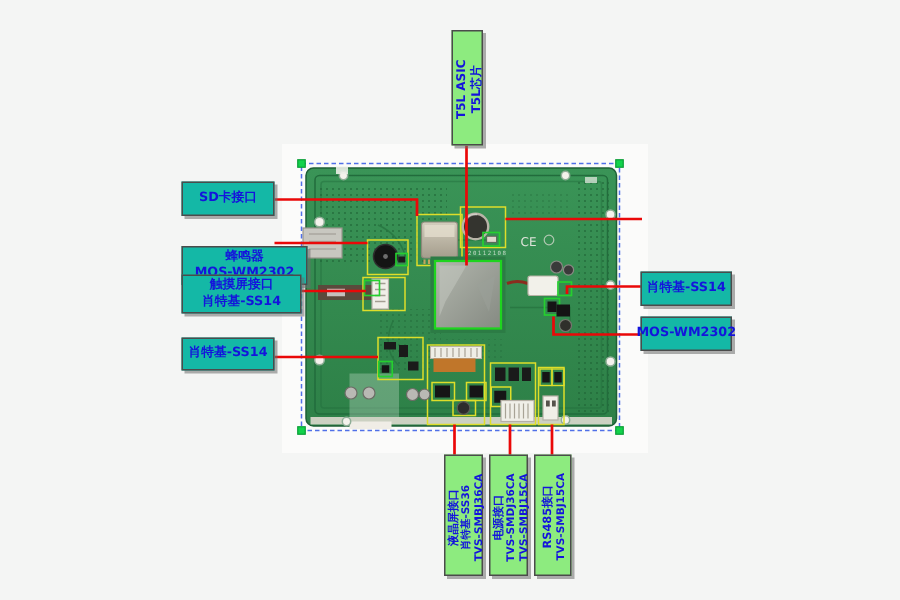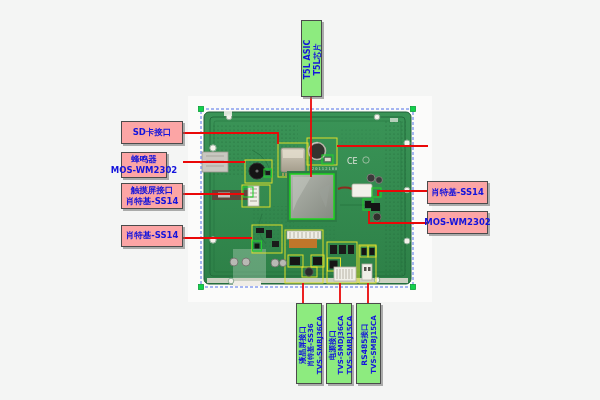--- a/index.html
+++ b/index.html
@@ -1,21 +1,21 @@
 <!DOCTYPE html>
 <html><head>
 <meta charset="utf-8">
 <style>
   html,body { margin:0; padding:0; background:#f4f5f4; }
   .stage { position:relative; width:600px; height:400px; background:#f4f5f4;
            font-family:"DejaVu Sans", sans-serif; overflow:hidden; }
   svg.fig { position:absolute; left:0; top:0; }
 
   .lbl { position:absolute; box-sizing:border-box;
-         background:#fca5a5; border:1px solid #4b4b4b;
+         background:#14b8a6; border:1px solid #4b4b4b;
          box-shadow:2px 2px 0 rgba(110,110,110,.55);
          color:#1414dc; font-weight:700;
          display:flex; flex-direction:column; align-items:center; justify-content:center;
          font-size:8.5px; line-height:1.3; }
   .lbl span { display:block; white-space:nowrap; }
   .lbl .xs { font-size:6.6px; letter-spacing:-0.3px; }
 
   .vlbl { position:absolute; box-sizing:border-box;
           background:#8deb7f; border:1px solid #4b4b4b;
           box-shadow:2px 2px 0 rgba(110,110,110,.55); }
@@ -218,25 +218,25 @@
   <div class="vlbl tlbl" style="left:301px; top:20px; width:21px; height:77px;">
     <div class="vin" style="width:77px; height:21px; left:-28px; top:28px;">
       <span>T5L ASIC</span>
       <span>T5L芯片</span>
     </div>
   </div>
 
   <div class="lbl" style="left:121px; top:121px; width:62px; height:23px;">
     <span>SD卡接口</span>
   </div>
-  <div class="lbl" style="left:121px; top:152px; width:46px; height:26px;">
+  <div class="lbl" style="left:121px; top:164px; width:84px; height:26px;">
     <span>蜂鸣器</span>
     <span>MOS-WM2302</span>
   </div>
-  <div class="lbl" style="left:121px; top:183px; width:62px; height:26px;">
+  <div class="lbl" style="left:121px; top:183px; width:80px; height:26px;">
     <span>触摸屏接口</span>
     <span>肖特基-SS14</span>
   </div>
   <div class="lbl" style="left:121px; top:225px; width:62px; height:22px;">
     <span>肖特基-SS14</span>
   </div>
 
   <div class="lbl" style="left:427px; top:181px; width:61px; height:23px;">
     <span>肖特基-SS14</span>
   </div>

